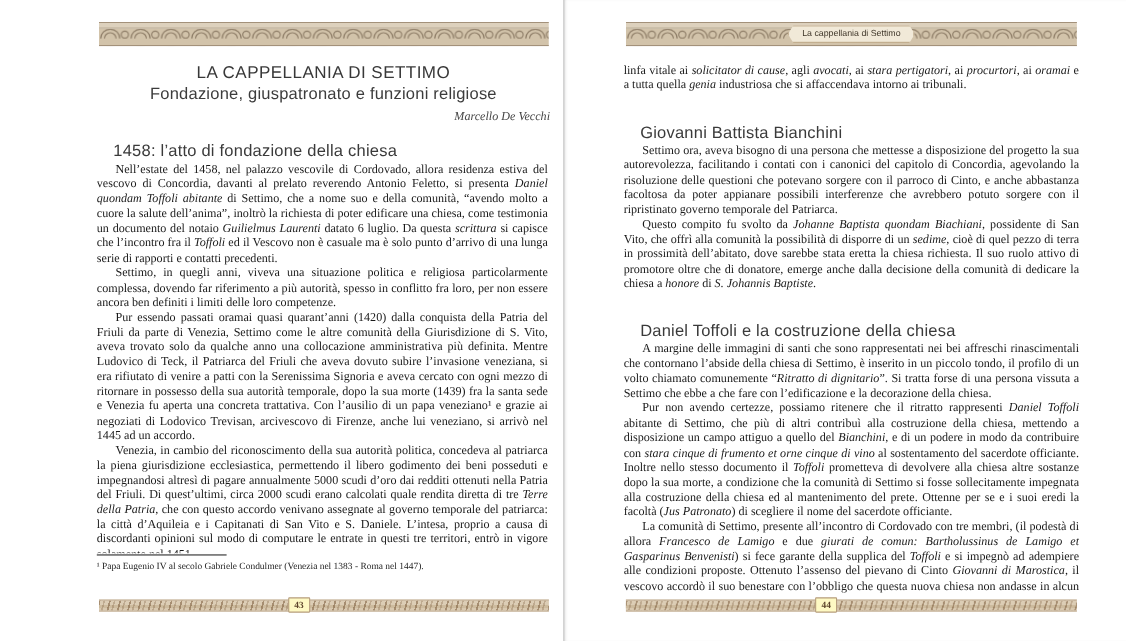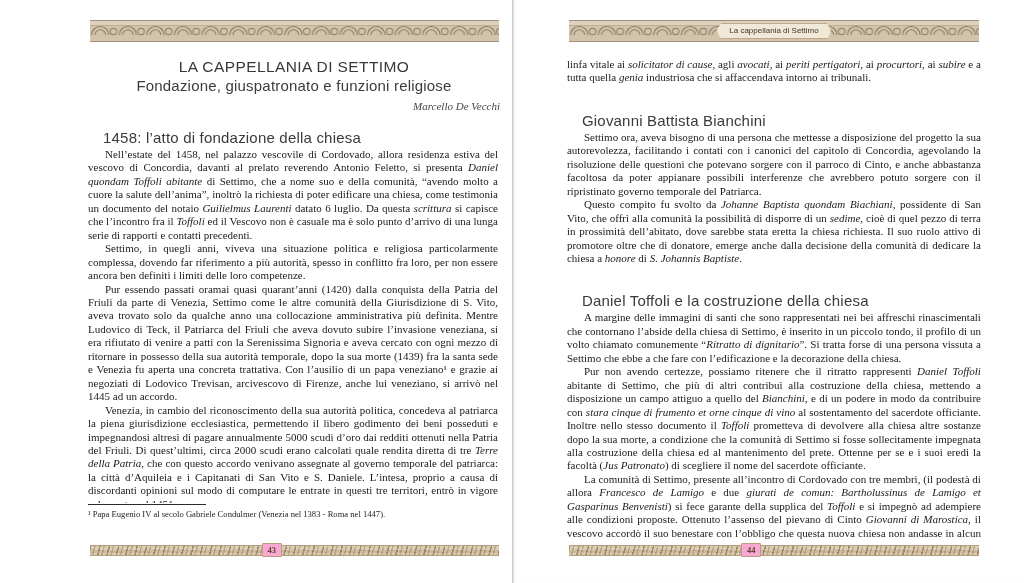--- a/index.html
+++ b/index.html
@@ -64,21 +64,21 @@
   .page.right .page-footer{left:56px;right:45px;}
   .footer-band{
     height:9px;border-top:1px solid #b69d7d;border-bottom:1px solid #b69d7d;
     background:
       repeating-linear-gradient(105deg, rgba(122,90,58,.55) 0 1.5px, rgba(0,0,0,0) 1.5px 4px,
         rgba(122,90,58,.30) 4px 5.5px, rgba(0,0,0,0) 5.5px 9px),
       repeating-linear-gradient(0deg,#d9c9b0 0 2px,#cdbb9e 2px 5px,#dccdb5 5px 9px);
   }
   .page-num{
     position:absolute;top:-2px;left:42%;min-width:10px;
-    background:#f9a8d4;border:1px solid #b69d7d;border-radius:1px;
+    background:#fef9c3;border:1px solid #b69d7d;border-radius:1px;
     font-family:"Liberation Serif", serif;font-weight:bold;
     font-size:8.5px;line-height:12px;color:#5e452c;padding:0 4px;text-align:center;
   }
 </style>
 </head>
 <body>
 
 <div class="spread">
 
   <div class="page left">
@@ -141,21 +141,21 @@
         <rect x="0" y="0" width="400" height="6" fill="#ddd1bd"></rect>
         <rect x="0" y="6" width="400" height="16" fill="url(#archpat-r)"></rect>
         <line x1="0" y1="0.5" x2="400" y2="0.5" stroke="#a3917a" stroke-width="1"></line>
         <line x1="0" y1="5.5" x2="400" y2="5.5" stroke="#b4a68e" stroke-width="0.8"></line>
         <line x1="0" y1="21.5" x2="400" y2="21.5" stroke="#a3917a" stroke-width="1"></line>
       </svg>
       <div class="band-label">La cappellania di Settimo</div>
     </div>
 
     <div class="body-col">
-        <p class="no-indent">linfa vitale ai <i>solicitator di cause</i>, agli <i>avocati</i>, ai <i>periti pertigatori</i>, ai <i>procurtori</i>, ai <i>subire</i> e a tutta quella <i>genia</i> industriosa che si affaccendava intorno ai tribunali.</p>
+        <p class="no-indent">linfa vitale ai <i>solicitator di cause</i>, agli <i>avocati</i>, ai <i>stara pertigatori</i>, ai <i>procurtori</i>, ai <i>oramai</i> e a tutta quella <i>genia</i> industriosa che si affaccendava intorno ai tribunali.</p>
         <h3>Giovanni Battista Bianchini</h3>
         <p>Settimo ora, aveva bisogno di una persona che mettesse a disposizione del progetto la sua autorevolezza, facilitando i contati con i canonici del capitolo di Concordia, agevolando la risoluzione delle questioni che potevano sorgere con il parroco di Cinto, e anche abbastanza facoltosa da poter appianare possibili interferenze che avrebbero potuto sorgere con il ripristinato governo temporale del Patriarca.</p>
         <p>Questo compito fu svolto da <i>Johanne Baptista quondam Biachiani</i>, possidente di San Vito, che offrì alla comunità la possibilità di disporre di un <i>sedime</i>, cioè di quel pezzo di terra in prossimità dell’abitato, dove sarebbe stata eretta la chiesa richiesta. Il suo ruolo attivo di promotore oltre che di donatore, emerge anche dalla decisione della comunità di dedicare la chiesa a <i>honore</i> di <i>S. Johannis Baptiste</i>.</p>
         <h3>Daniel Toffoli e la costruzione della chiesa</h3>
         <p>A margine delle immagini di santi che sono rappresentati nei bei affreschi rinascimentali che contornano l’abside della chiesa di Settimo, è inserito in un piccolo tondo, il profilo di un volto chiamato comunemente “<i>Ritratto di dignitario</i>”. Si tratta forse di una persona vissuta a Settimo che ebbe a che fare con l’edificazione e la decorazione della chiesa.</p>
         <p>Pur non avendo certezze, possiamo ritenere che il ritratto rappresenti <i>Daniel Toffoli</i> abitante di Settimo, che più di altri contribuì alla costruzione della chiesa, mettendo a disposizione un campo attiguo a quello del <i>Bianchini</i>, e di un podere in modo da contribuire con <i>stara cinque di frumento et orne cinque di vino</i> al sostentamento del sacerdote officiante. Inoltre nello stesso documento il <i>Toffoli</i> prometteva di devolvere alla chiesa altre sostanze dopo la sua morte, a condizione che la comunità di Settimo si fosse sollecitamente impegnata alla costruzione della chiesa ed al mantenimento del prete. Ottenne per se e i suoi eredi la facoltà (<i>Jus Patronato</i>) di scegliere il nome del sacerdote officiante.</p>
         <p>La comunità di Settimo, presente all’incontro di Cordovado con tre membri, (il podestà di allora <i>Francesco de Lamigo</i> e due <i>giurati de comun: Bartholussinus de Lamigo et Gasparinus Benvenisti</i>) si fece garante della supplica del <i>Toffoli</i> e si impegnò ad adempiere alle condizioni proposte. Ottenuto l’assenso del pievano di Cinto <i>Giovanni di Marostica</i>, il vescovo accordò il suo benestare con l’obbligo che questa nuova chiesa non andasse in alcun modo a pregiudicare i diritti e le entrate della pieve e <i>plebani de Cintho</i>. Fu istituita una <i>Capellania perpetua</i> provvista di <i>dote</i> per il mantenimento in loco del sacerdote.</p>
       </div>
 
     <div class="page-footer">

